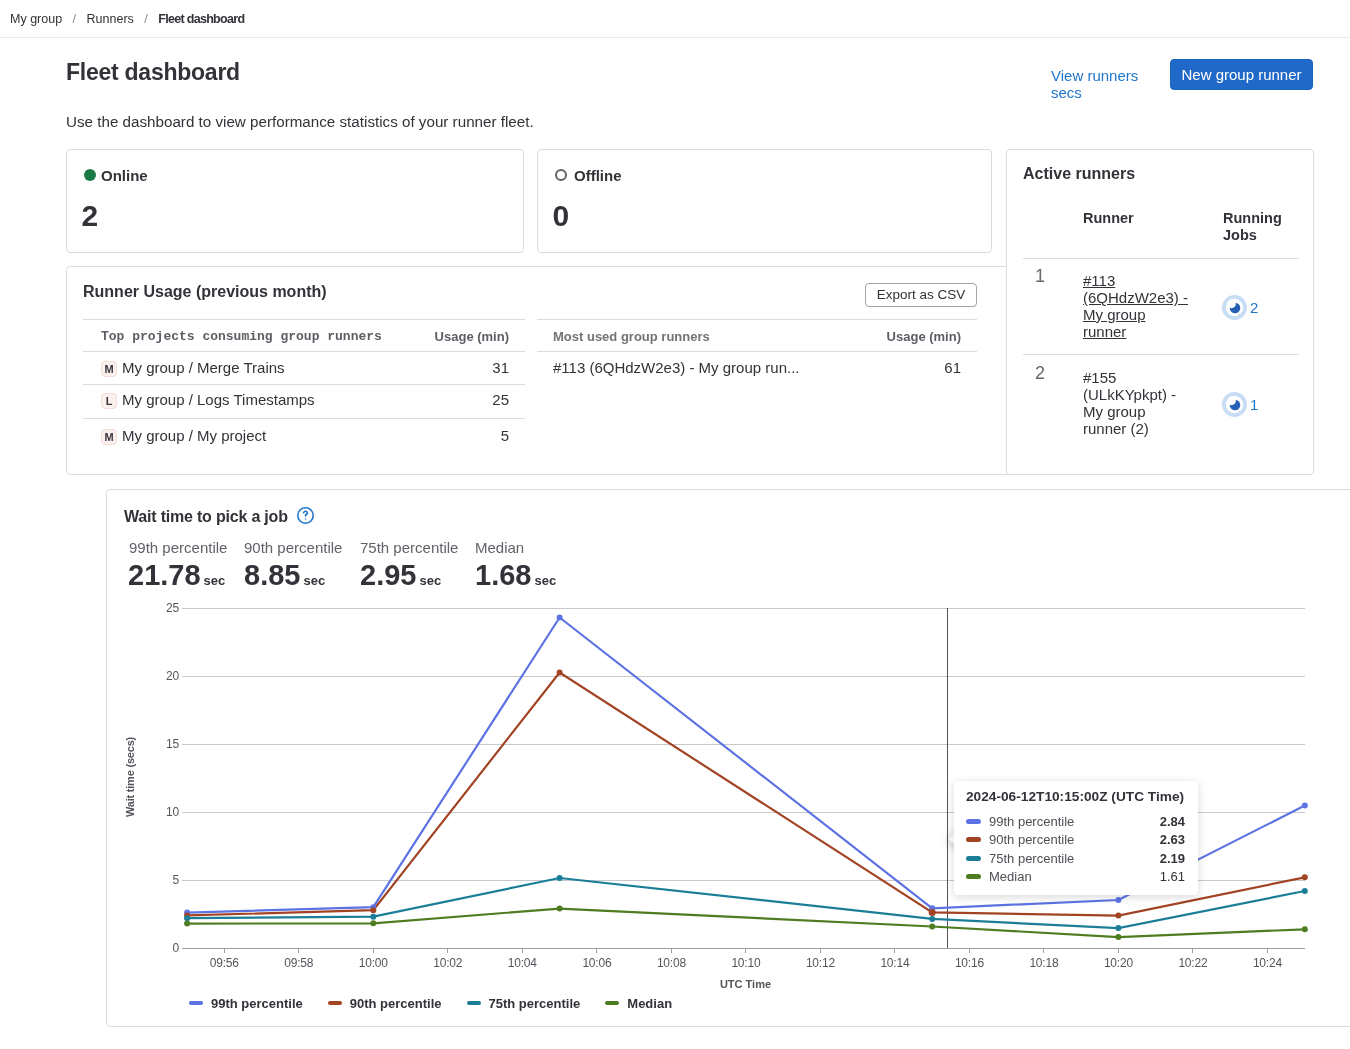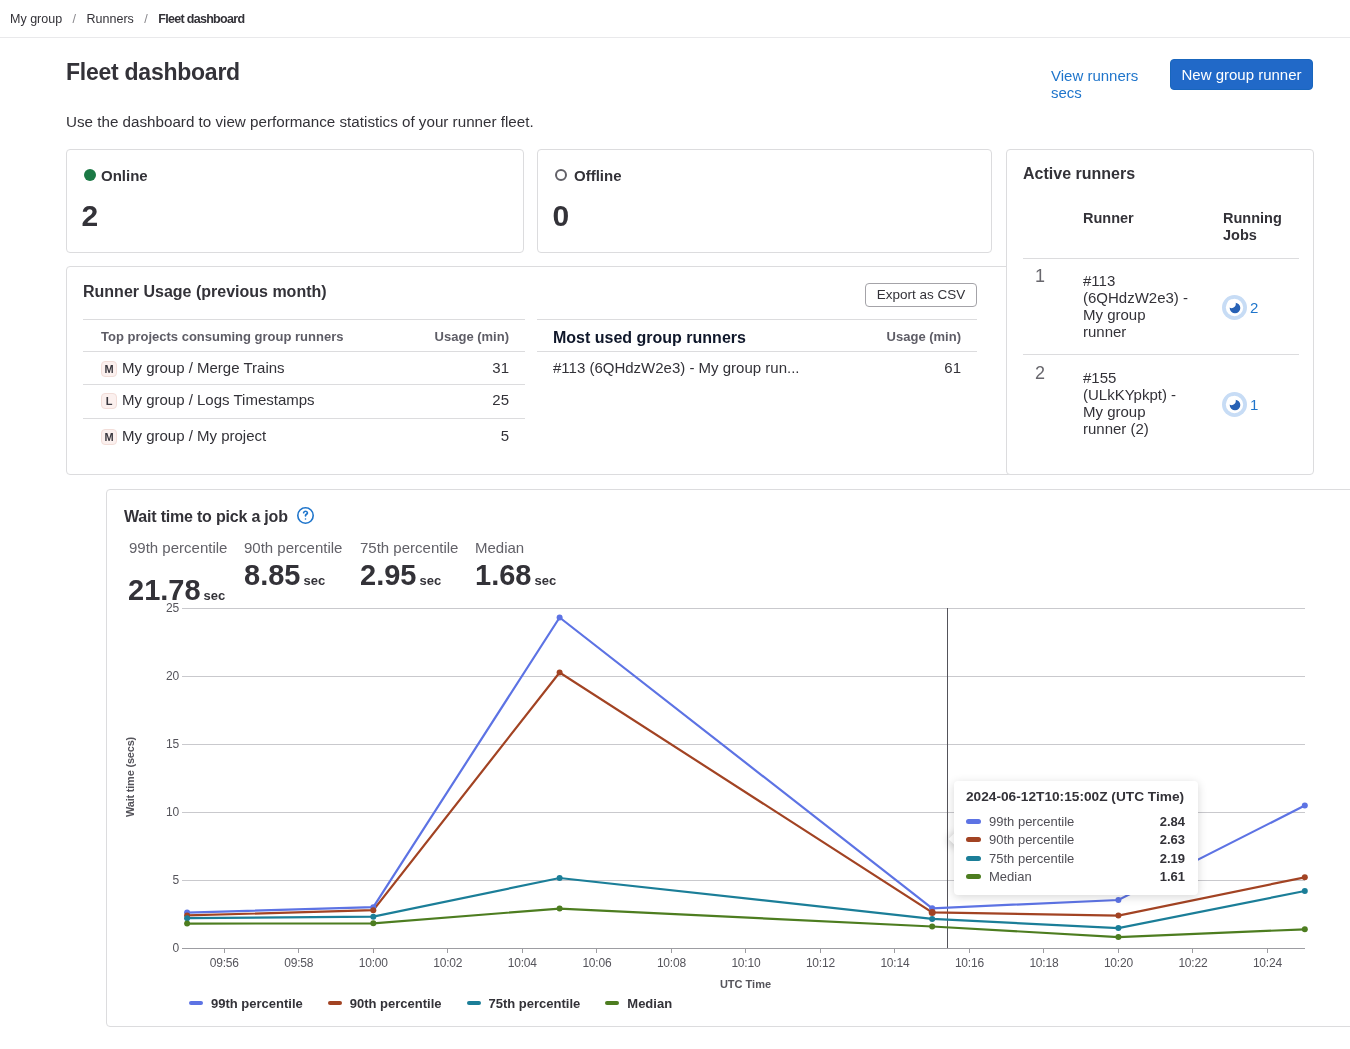--- a/index.html
+++ b/index.html
@@ -35,54 +35,54 @@
   <div class="abs" style="left:17px; top:19px; width:12px; height:12px; border-radius:50%; border:2px solid #626168; background:#fff;"></div>
   <div class="abs" style="left:36px; top:17px; font-size:15px; font-weight:bold;">Offline</div>
   <div class="abs" style="left:14.5px; top:48.5px; font-size:30px; font-weight:bold;">0</div>
 </div>
 
 <div class="card" style="left:66px; top:266px; width:1069px; height:209px;">
   <div class="abs" style="left:16px; top:15.5px; font-size:16px; font-weight:bold;">Runner Usage (previous month)</div>
   <div class="abs" style="left:798px; top:16px; width:112px; height:24px; border:1px solid #a4a3a8; border-radius:4px; font-size:13.5px; text-align:center; line-height:22px;">Export as CSV</div>
 
   <div class="abs" style="left:16px; top:52px; width:442px; border-top:1px solid #dcdcde;"></div>
-  <div class="abs" style="left:34px; top:62px; font-size:13px; font-weight:bold; color:#5e5d66;">Top projects consuming group runners</div>
+  <div class="abs" style="left:34px; top:62px; font-size:13px; font-weight:bold; color:#5e5d66;font-family:Liberation Mono, monospace;">Top projects consuming group runners</div>
   <div class="abs" style="left:242px; top:62px; width:200px; text-align:right; font-size:13px; font-weight:bold; color:#5e5d66;">Usage (min)</div>
   <div class="abs" style="left:16px; top:83.5px; width:442px; border-top:1px solid #dcdcde;"></div>
 
   <div class="abs" style="left:34px; top:94px; width:16px; height:16px; background:#fbf0ee; border:1px solid #f2ddd8; border-radius:4px; font-size:11px; font-weight:bold; text-align:center; line-height:14px; color:#3a383f;">M</div>
   <div class="abs" style="left:55px; top:91.5px; font-size:15px;">My group / Merge Trains</div>
   <div class="abs" style="left:242px; top:91.5px; width:200px; text-align:right; font-size:15px;">31</div>
   <div class="abs" style="left:16px; top:116.5px; width:442px; border-top:1px solid #dcdcde;"></div>
 
   <div class="abs" style="left:34px; top:126px; width:16px; height:16px; background:#fbf0ee; border:1px solid #f2ddd8; border-radius:4px; font-size:11px; font-weight:bold; text-align:center; line-height:14px; color:#3a383f;">L</div>
   <div class="abs" style="left:55px; top:123.5px; font-size:15px;">My group / Logs Timestamps</div>
   <div class="abs" style="left:242px; top:123.5px; width:200px; text-align:right; font-size:15px;">25</div>
   <div class="abs" style="left:16px; top:150.5px; width:442px; border-top:1px solid #dcdcde;"></div>
 
   <div class="abs" style="left:34px; top:162px; width:16px; height:16px; background:#fbf0ee; border:1px solid #f2ddd8; border-radius:4px; font-size:11px; font-weight:bold; text-align:center; line-height:14px; color:#3a383f;">M</div>
   <div class="abs" style="left:55px; top:159.5px; font-size:15px;">My group / My project</div>
   <div class="abs" style="left:242px; top:159.5px; width:200px; text-align:right; font-size:15px;">5</div>
 
   <div class="abs" style="left:470px; top:52px; width:440px; border-top:1px solid #dcdcde;"></div>
-  <div class="abs" style="left:486px; top:62px; font-size:16px; font-weight:bold; color:#0f172a;">Most used group runners</div>
+  <div class="abs" style="left:486px; top:62px; font-size:13px; font-weight:bold; color:#737373;">Most used group runners</div>
   <div class="abs" style="left:694px; top:62px; width:200px; text-align:right; font-size:13px; font-weight:bold; color:#5e5d66;">Usage (min)</div>
   <div class="abs" style="left:470px; top:83.5px; width:440px; border-top:1px solid #dcdcde;"></div>
   <div class="abs" style="left:486px; top:91.5px; font-size:15px;">#113 (6QHdzW2e3) - My group run...</div>
   <div class="abs" style="left:694px; top:91.5px; width:200px; text-align:right; font-size:15px;">61</div>
 </div>
 
 <div class="card" style="left:1006px; top:149px; width:308px; height:326px;">
   <div class="abs" style="left:16px; top:14.5px; font-size:16px; font-weight:bold;">Active runners</div>
   <div class="abs" style="left:76px; top:60px; font-size:14.5px; font-weight:bold;">Runner</div>
   <div class="abs" style="left:216px; top:60px; width:60px; font-size:14.5px; font-weight:bold; line-height:17px;">Running Jobs</div>
   <div class="abs" style="left:16px; top:108px; width:276px; border-top:1px solid #dcdcde;"></div>
 
   <div class="abs" style="left:28px; top:116px; font-size:18px; color:#68676d;">1</div>
-  <div class="abs" style="left:76px; top:122px; width:107px; font-size:15px; line-height:17px;">#113 (6QHdzW2e3) - My group runner</div>
+  <div class="abs" style="left:76px; top:122px; width:107px; font-size:15px; line-height:17px;text-decoration:underline;">#113 (6QHdzW2e3) - My group runner</div>
   <svg class="abs" style="left:215px; top:145px;" width="25" height="25" viewBox="0 0 24 24">
       <circle cx="12" cy="12" r="12" fill="#c7dcf5"></circle>
       <circle cx="12" cy="12" r="8.3" fill="#fff"></circle>
       <circle cx="12.5" cy="12.5" r="5.1" fill="#2761b5"></circle>
       <circle cx="9.2" cy="8.5" r="4.1" fill="#fff"></circle>
     </svg>
   <div class="abs" style="left:243px; top:149px; font-size:15px; color:#1f75cb;">2</div>
   <div class="abs" style="left:16px; top:204px; width:276px; border-top:1px solid #dcdcde;"></div>
 
   <div class="abs" style="left:28px; top:213px; font-size:18px; color:#68676d;">2</div>
@@ -97,21 +97,21 @@
 </div>
 
 <div class="card" style="left:66px; top:489px; width:1248px; height:538px;margin-left:40px;">
   <div class="abs" style="left:17px; top:18px; font-size:16px; font-weight:bold; letter-spacing:-0.2px;">Wait time to pick a job</div>
   <svg class="abs" style="left:190px; top:17px;" width="17" height="17" viewBox="0 0 16 16">
       <path fill="#1f75cb" d="M8 14.5a6.5 6.5 0 100-13 6.5 6.5 0 000 13zM8 16A8 8 0 118 0a8 8 0 010 16z"></path>
       <path fill="#1f75cb" d="M7.25 11.25a.75.75 0 111.5 0 .75.75 0 01-1.5 0zM8 4.7c-.6 0-1 .4-1.05.85a.75.75 0 01-1.49-.17C5.63 4.1 6.72 3.2 8 3.2c1.38 0 2.58 1.05 2.58 2.42 0 .82-.44 1.31-.91 1.66-.39.3-.67.57-.92.86v.23a.75.75 0 01-1.5 0v-.5c0-.44.35-.85.66-1.18.3-.32.68-.6.85-.73.28-.21.32-.37.32-.34 0-.43-.42-.92-1.08-.92z"></path>
     </svg>
 
   <div class="abs" style="left:22px; top:49px; font-size:15px; color:#626168;">99th percentile</div>
-  <div class="abs" style="left:21px; top:84px; font-size:29px; font-weight:bold;">21.78<span style="font-size:13px; margin-left:3px;">sec</span></div>
+  <div class="abs" style="left:21px; top:69px; font-size:29px; font-weight:bold;">21.78<span style="font-size:13px; margin-left:3px;">sec</span></div>
   <div class="abs" style="left:137px; top:49px; font-size:15px; color:#626168;">90th percentile</div>
   <div class="abs" style="left:137px; top:69px; font-size:29px; font-weight:bold;">8.85<span style="font-size:13px; margin-left:3px;">sec</span></div>
   <div class="abs" style="left:253px; top:49px; font-size:15px; color:#626168;">75th percentile</div>
   <div class="abs" style="left:253px; top:69px; font-size:29px; font-weight:bold;">2.95<span style="font-size:13px; margin-left:3px;">sec</span></div>
   <div class="abs" style="left:368px; top:49px; font-size:15px; color:#626168;">Median</div>
   <div class="abs" style="left:368px; top:69px; font-size:29px; font-weight:bold;">1.68<span style="font-size:13px; margin-left:3px;">sec</span></div>
 
   <svg class="abs" style="left:-1px; top:-1px;" width="1246" height="536" viewBox="0 0 1246 536">
 <g stroke="#c9c9cd" stroke-width="1">
 <line x1="76" y1="119.5" x2="1199" y2="119.5"></line>
@@ -220,21 +220,21 @@
         <span style="margin-left:auto; font-weight:bold;">2.63</span>
       </div>
     <div style="display:flex; align-items:center; height:18.5px;">
         <span style="width:15px; height:5px; border-radius:2.5px; background:#1b7e98; margin-right:8px;"></span>
         <span style="color:#504f56;">75th percentile</span>
         <span style="margin-left:auto; font-weight:bold;">2.19</span>
       </div>
     <div style="display:flex; align-items:center; height:18.5px;">
         <span style="width:15px; height:5px; border-radius:2.5px; background:#4d7d20; margin-right:8px;"></span>
         <span style="color:#504f56;">Median</span>
-        <span style="margin-left:auto; font-weight:bold;">1.61</span>
+        <span style="margin-left:auto; font-weight:normal;">1.61</span>
       </div>
   </div>
 
   <div class="abs" style="left:82px; top:505.5px; display:flex; gap:25px; font-size:13px; font-weight:bold; align-items:center;">
     <div style="display:flex; align-items:center;"><span style="width:14px; height:4.5px; border-radius:2px; background:#5d73e4; margin-right:8px;"></span>99th percentile</div>
     <div style="display:flex; align-items:center;"><span style="width:14px; height:4.5px; border-radius:2px; background:#a24323; margin-right:8px;"></span>90th percentile</div>
     <div style="display:flex; align-items:center;"><span style="width:14px; height:4.5px; border-radius:2px; background:#1b7e98; margin-right:8px;"></span>75th percentile</div>
     <div style="display:flex; align-items:center;"><span style="width:14px; height:4.5px; border-radius:2px; background:#4d7d20; margin-right:8px;"></span>Median</div>
   </div>
 </div>

